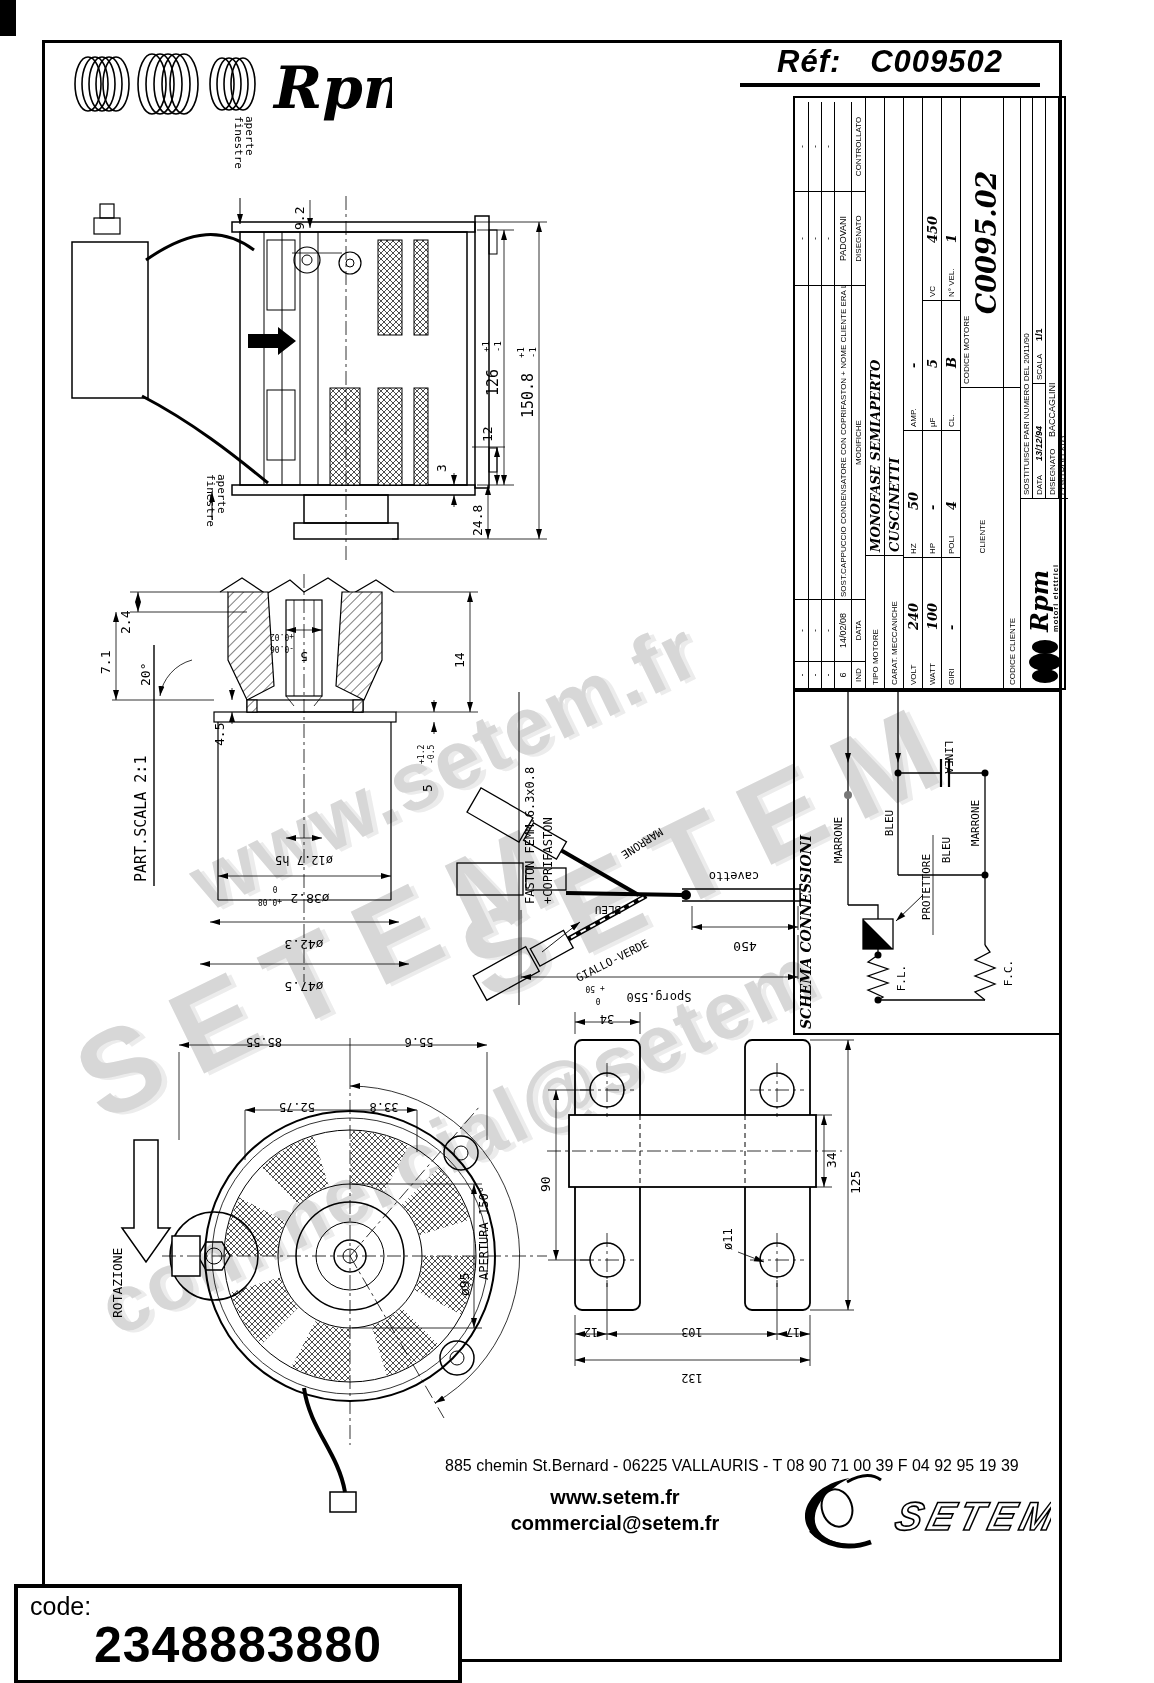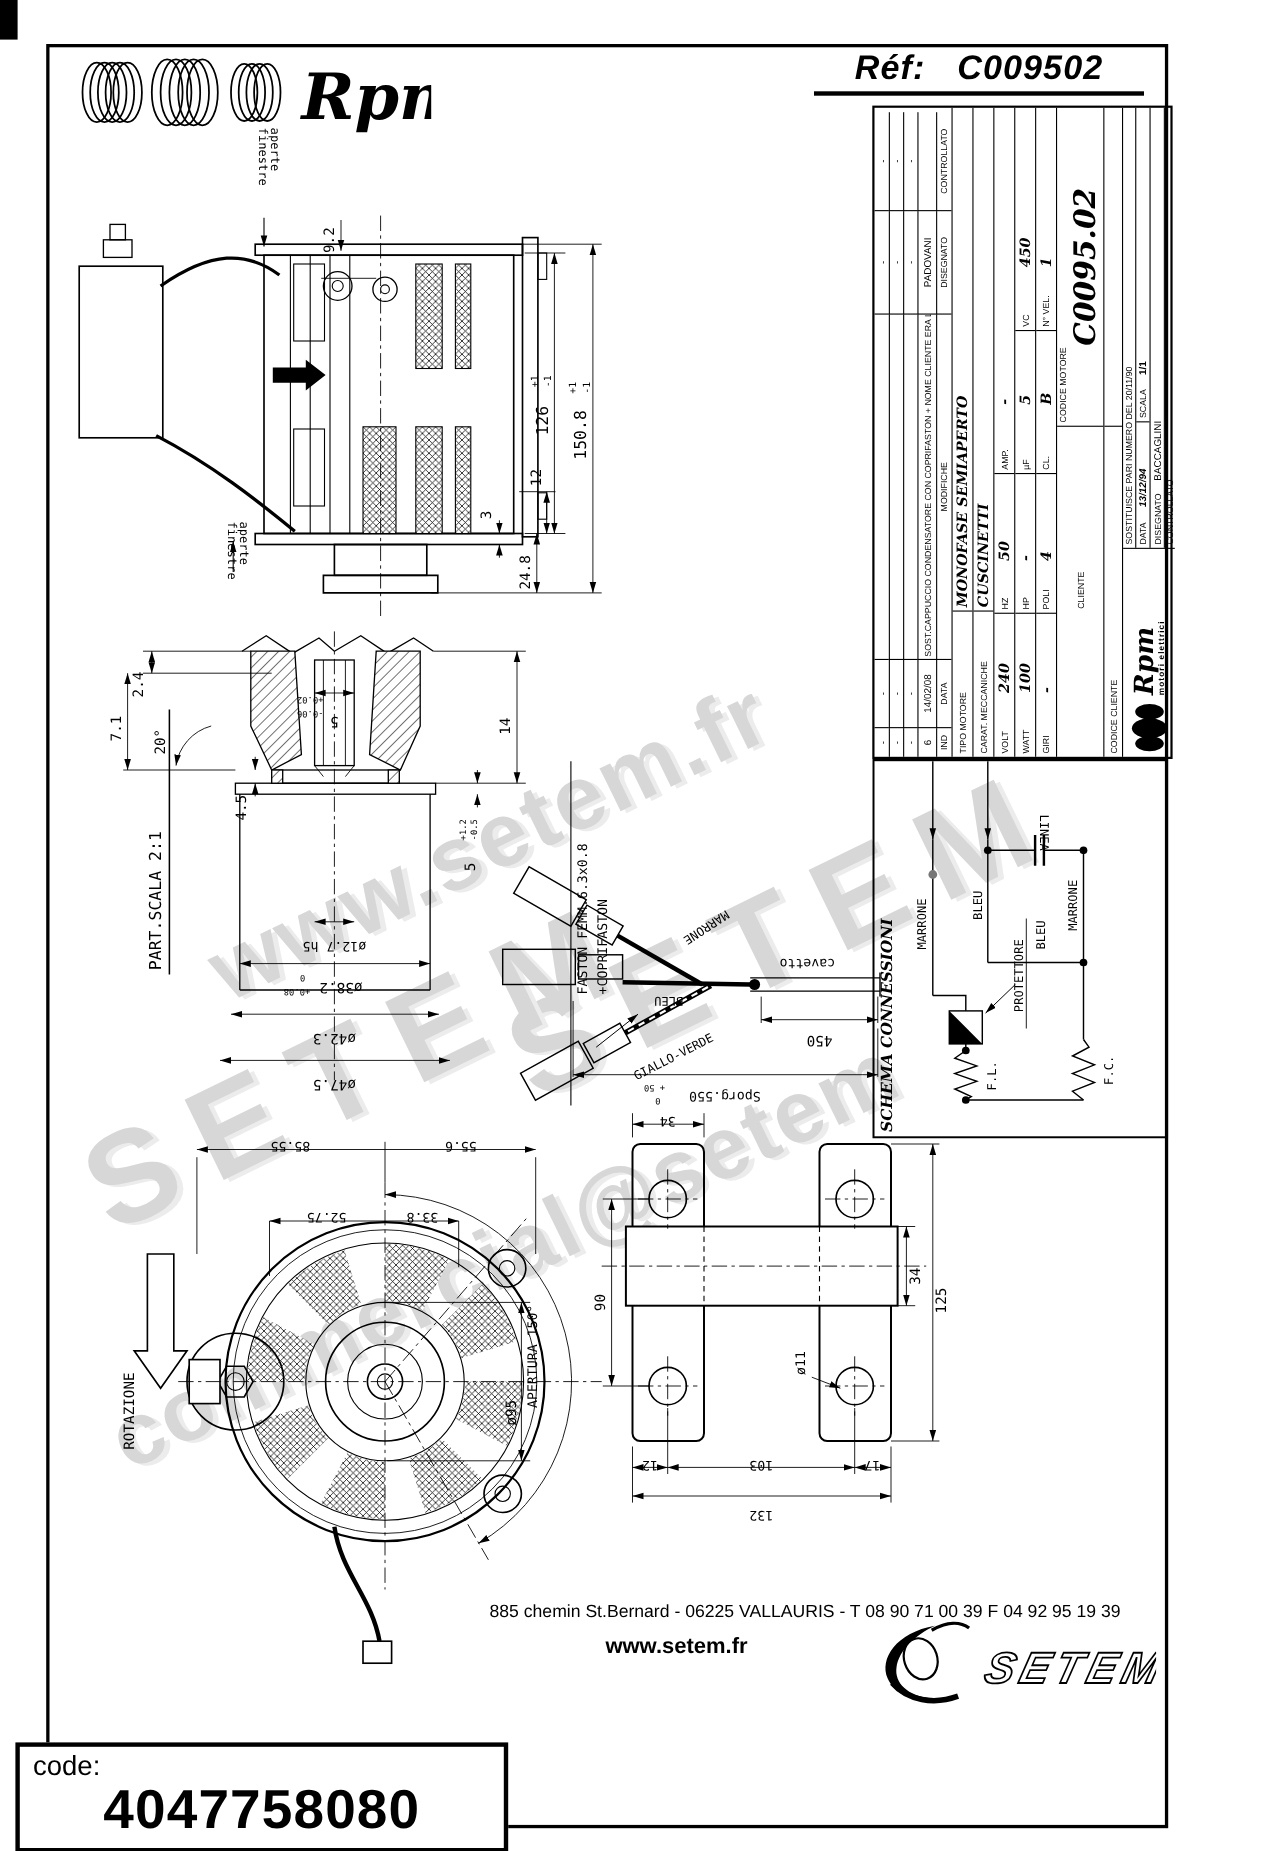--- a/index.html
+++ b/index.html
@@ -553,25 +553,26 @@
         <text class="dt d11 mid" x="212" y="186">MARRONE</text>
         <text class="dt d11 mid" x="57" y="112">F.L.</text>
         <text class="dt d11 mid" x="62" y="219">F.C.</text>
       </g>
     </svg>
   </div>
 </div>
 
 <div class="abs" id="codebox">
   <div class="cl1">code:</div>
-  <div class="cl2">4047758080</div>
+  <div class="cl2">2348883880</div>
 </div>
 
 <div class="abs" id="weblines">
   <div>www.setem.fr</div>
+  <div>commercial@setem.fr</div>
 </div>
 
 <div class="abs" id="address">885 chemin St.Bernard  -  06225 VALLAURIS  -  T 08 90 71 00 39   F 04 92 95 19 39</div>
 
 <div class="abs" id="setemlogo">
   <svg width="256" height="80">
     <path d="M55,6 C20,12 4,36 12,54 C18,68 36,76 52,72 C30,70 18,58 20,44 C22,28 38,14 55,6 Z" fill="#000"></path>
     <ellipse cx="42" cy="36" rx="15" ry="19" fill="#fff" stroke="#000" stroke-width="2" transform="rotate(-18 42 36)"></ellipse>
     <path d="M52,10 C66,2 78,2 86,8" stroke="#000" stroke-width="3" fill="none"></path>
     <path d="M16,58 C30,74 54,78 76,70" stroke="#000" stroke-width="5" fill="none"></path>

